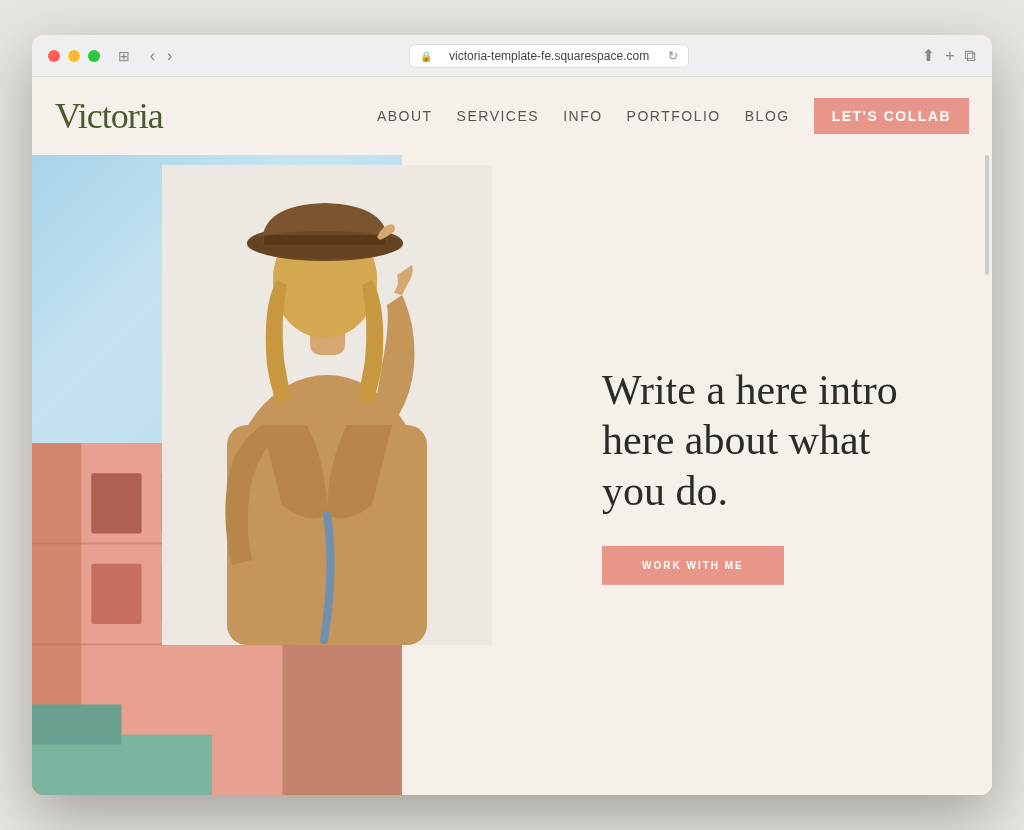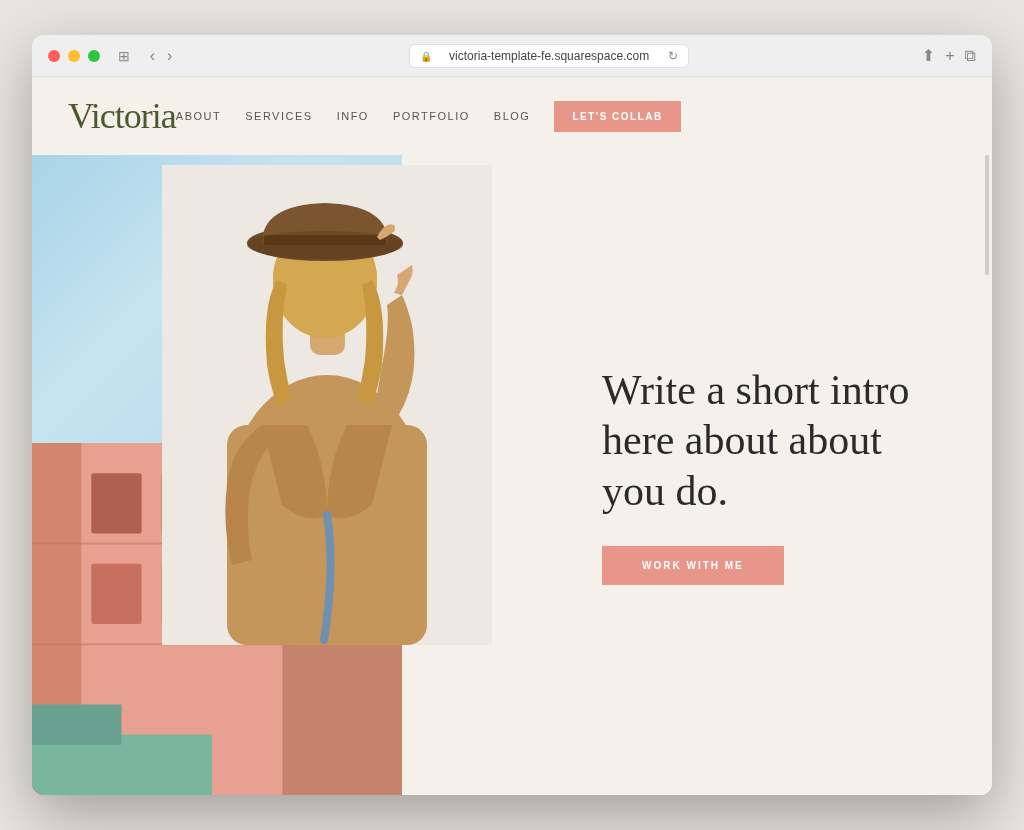--- a/index.html
+++ b/index.html
@@ -124,55 +124,56 @@
       display: flex;
       flex-direction: column;
       background: #f5f0ea;
       overflow: hidden;
     }
 
     
     .site-header {
       display: flex;
       align-items: center;
-      padding: 18px 36px;
+      justify-content: space-between;
+      padding: 18px 23px;
       background: transparent;
       position: relative;
       z-index: 10;
     }
 
     .site-logo {
       font-family: Georgia, 'Times New Roman', serif;
       font-size: 36px;
       color: #4a5a2e;
       font-weight: normal;
       letter-spacing: -1px;
     }
 
     .site-nav {
       display: flex;
       align-items: center;
       gap: 24px;
     }
 
     .nav-link {
-      font-size: 11px;
+      font-size: 14px;
       letter-spacing: 1.5px;
       text-transform: uppercase;
       color: #555;
       text-decoration: none;
       cursor: pointer;
       font-weight: 500;
     }
 
     .nav-collab-btn {
       background: #e8968a;
       color: white;
       padding: 10px 18px;
-      font-size: 10px;
+      font-size: 14px;
       letter-spacing: 1.5px;
       text-transform: uppercase;
       border: none;
       cursor: pointer;
       font-weight: 600;
     }
 
     
     .hero {
       flex: 1;
@@ -386,21 +387,21 @@
 
           <ellipse cx="163" cy="80" rx="78" ry="14" fill="#5a3818" opacity="0.4"></ellipse>
 
           <path d="M218,75 Q225,72 230,68 Q235,65 232,60 Q228,58 222,62 Q218,66 215,72Z" fill="#d4a870"></path>
 
           <path d="M165,350 Q170,380 168,420 Q166,450 162,475" stroke="#7090b0" stroke-width="8" fill="none" stroke-linecap="round"></path>
         </svg>
       </div>
 
       <div class="hero-text">
-        <h1 class="hero-headline">Write a short intro here about about you do.</h1>
+        <h1 class="hero-headline">Write a here intro here about what you do.</h1>
         <button class="work-with-me-btn">WORK WITH ME</button>
       </div>
 
       <div class="scrollbar">
         <div class="scrollbar-thumb"></div>
       </div>
     </div>
   </div>
 </div>
 

